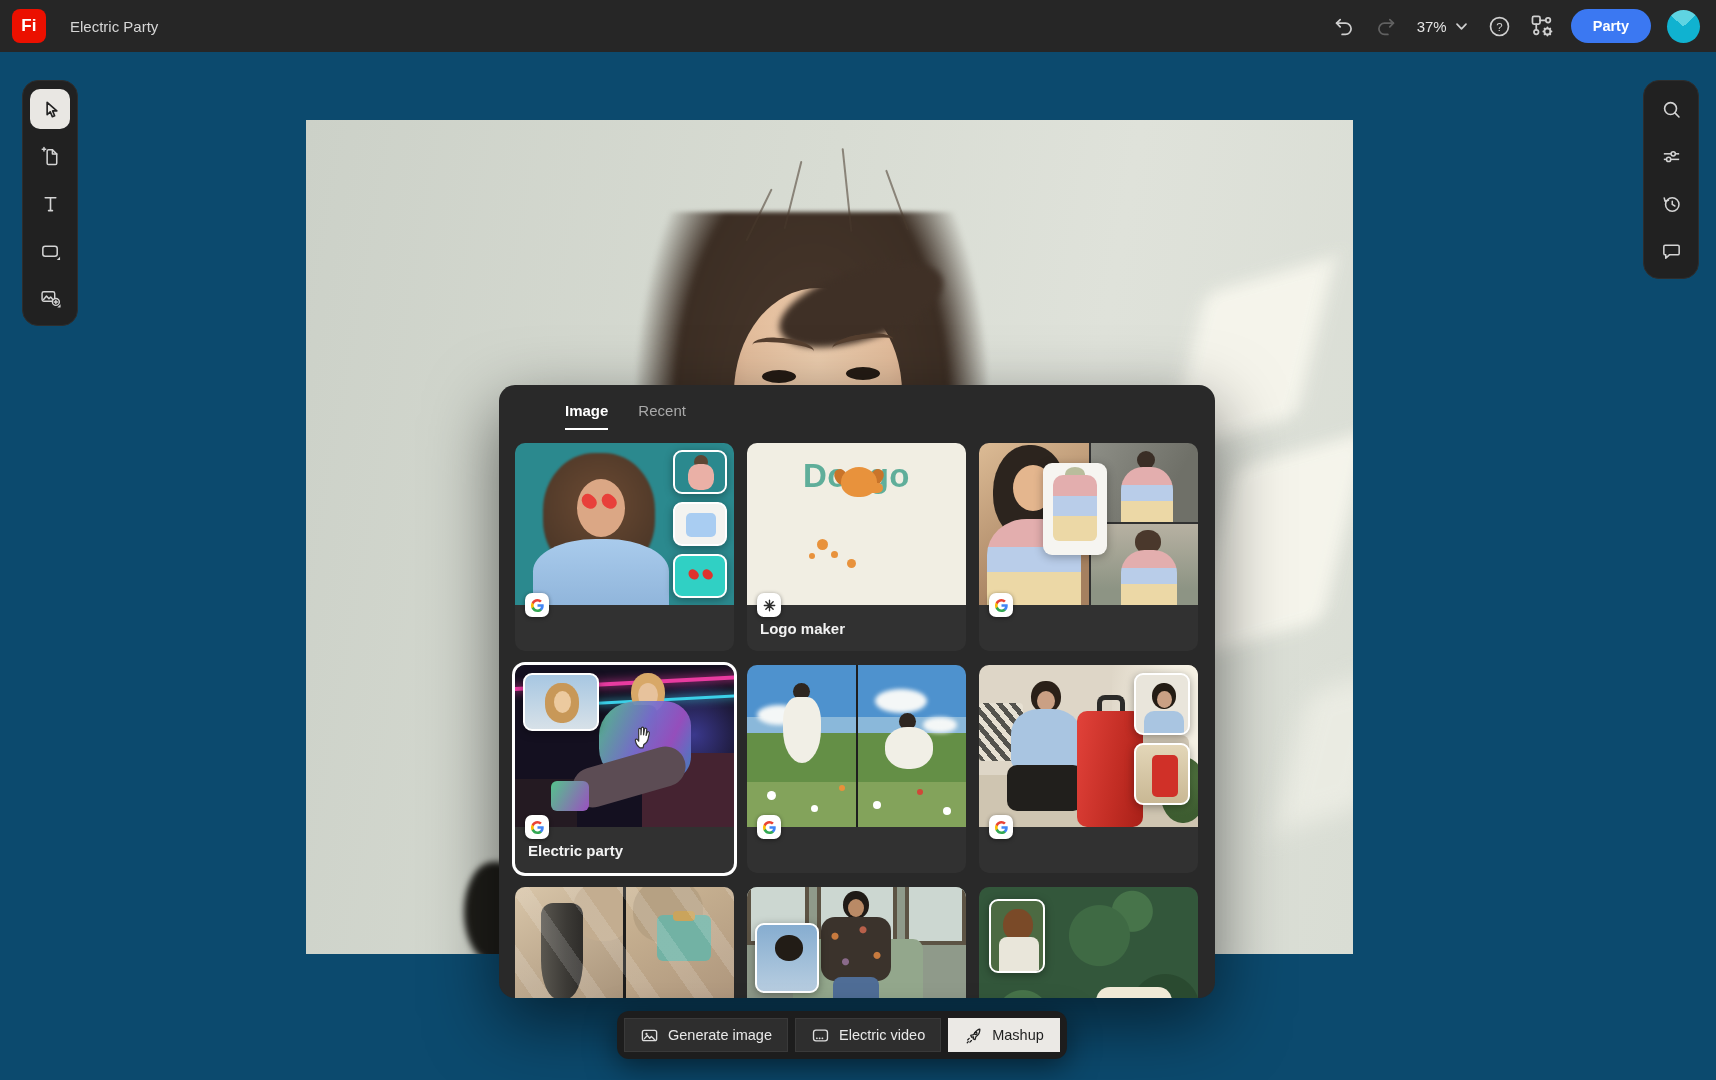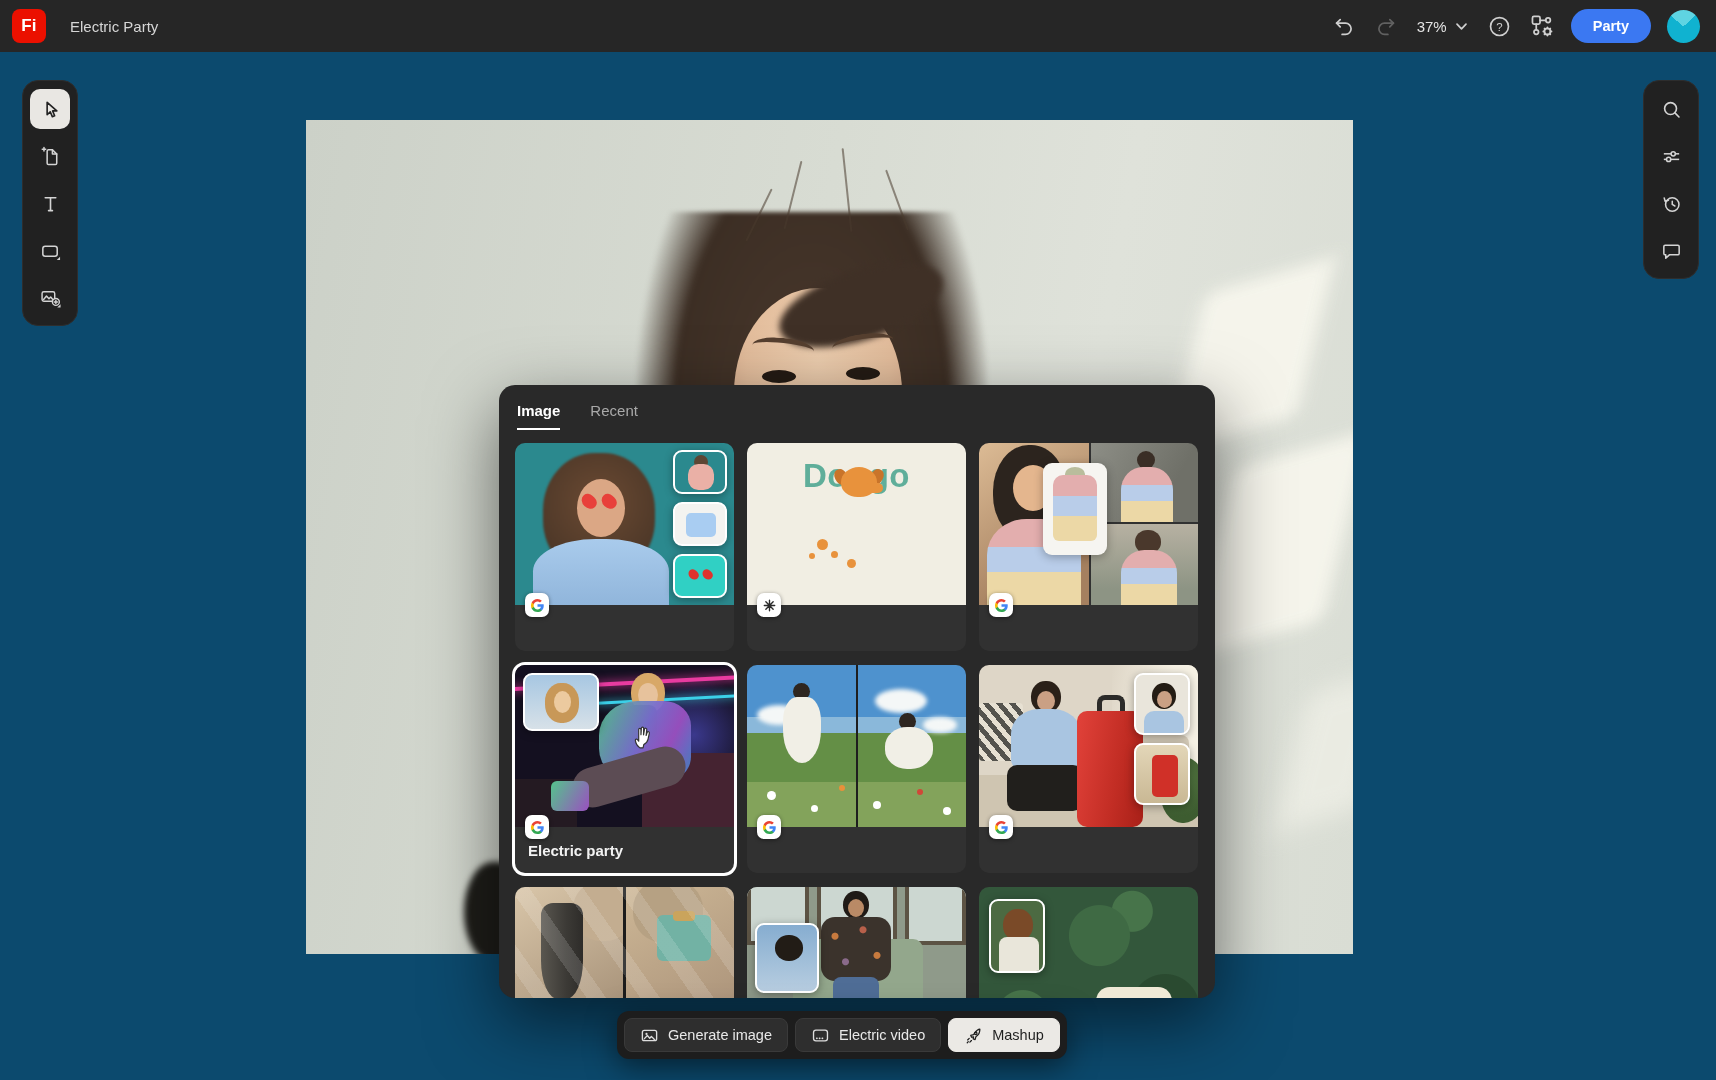--- a/index.html
+++ b/index.html
@@ -39,21 +39,21 @@
   .face{position:absolute;left:428px;top:168px;width:168px;height:210px;border-radius:50% 50% 46% 46%;background:radial-gradient(ellipse at 50% 35%,#eccdae 0%,#e3bd9c 60%,#cfa183 100%);}
   .fringe{position:absolute;left:470px;top:150px;width:170px;height:70px;border-radius:50%;background:#3f3026;transform:rotate(-18deg);filter:blur(3px);}
   .brow{position:absolute;width:62px;height:20px;border-top:5px solid #553f2f;border-radius:50%;}
   .eye{position:absolute;width:34px;height:13px;background:#241b14;border-radius:50%;}
   .blob-bl{position:absolute;left:158px;top:742px;width:58px;height:100px;background:#1e1d19;border-radius:55% 45% 35% 55%;filter:blur(3px);}
 
   
   .panel{position:absolute;left:499px;top:385px;width:716px;height:613px;background:#292929;border-radius:16px;box-shadow:0 24px 70px rgba(0,0,0,.55);overflow:hidden;z-index:25;}
   .tabs{display:flex;gap:30px;margin:17px 18px 0;}
   .tab{font-size:15px;color:#a9a9a9;padding-bottom:9px;cursor:pointer;border-bottom:2.5px solid transparent;}
-  .tab.active{color:#fff;font-weight:600;border-bottom-color:#fff;}
+  .tab.active{color:#fff;font-weight:600;border-bottom-color:#fff;margin-left:48px;}
   .cards{margin:13px 16px 0;display:grid;grid-template-columns:repeat(3,219px);gap:14px 13px;}
   .card{position:relative;width:219px;height:208px;border-radius:10px;background:#313131;overflow:hidden;cursor:pointer;}
   .card.selected{box-shadow:0 0 0 3px #fff;}
   .thumb{position:relative;width:219px;height:162px;overflow:hidden;}
   .card-label{height:46px;display:flex;align-items:center;gap:8px;padding:0 13px;font-size:15px;font-weight:600;color:#f2f2f2;}
   .badge{position:absolute;left:10px;top:150px;width:24px;height:24px;background:#fff;border-radius:7px;display:flex;align-items:center;justify-content:center;box-shadow:0 1px 4px rgba(0,0,0,.45);z-index:3;}
   .inset{position:absolute;border:2.5px solid #fff;border-radius:9px;overflow:hidden;box-shadow:0 2px 8px rgba(0,0,0,.35);}
   .trail-icon{color:#d8d8d8;display:flex;}
 
   
@@ -158,21 +158,21 @@
   .t-bus .inC .h{position:absolute;left:18px;top:10px;width:28px;height:26px;border-radius:48%;background:#221c16;}
 
   .t-anime{background:#33573b;background-image:radial-gradient(circle at 20% 80%,#47744a 0 26px,transparent 27px),radial-gradient(circle at 55% 30%,#3f6a44 0 30px,transparent 31px),radial-gradient(circle at 85% 75%,#2a4a30 0 34px,transparent 35px),radial-gradient(circle at 70% 15%,#47744a 0 20px,transparent 21px);}
   .t-anime .shirt{position:absolute;right:26px;top:100px;width:76px;height:62px;border-radius:14px 14px 0 0;background:#efe9d6;}
   .t-anime .inD{left:10px;top:12px;width:56px;height:74px;background:#4c6a42;}
   .t-anime .inD .h{position:absolute;left:12px;top:8px;width:30px;height:32px;border-radius:48%;background:#7a4a28;}
   .t-anime .inD .s{position:absolute;left:8px;top:36px;width:40px;height:34px;border-radius:8px 8px 0 0;background:#e9e6da;}
 
   
   .bottombar{position:absolute;left:617px;top:1011px;height:48px;background:#1d1d1d;border-radius:12px;display:flex;align-items:center;gap:7px;padding:7px;z-index:30;box-shadow:0 8px 30px rgba(0,0,0,.5);}
-  .gen-btn{height:34px;border-radius:8px;background:#2e2e2e;border:1px solid #3a3a3a;color:#e8e8e8;font-size:14.5px;display:flex;align-items:center;gap:9px;padding:0 15px;cursor:pointer;font-family:inherit;}
+  .gen-btn{height:34px;border-radius:0;background:#2e2e2e;border:1px solid #3a3a3a;color:#e8e8e8;font-size:14.5px;display:flex;align-items:center;gap:9px;padding:0 15px;cursor:pointer;font-family:inherit;}
   .gen-btn svg{color:#dedede;}
   .gen-btn.active{background:#ebe9e5;border-color:#ebe9e5;color:#1f1f1f;font-weight:500;}
   .gen-btn.active svg{color:#1f1f1f;}
 
   .cursor-hand{position:absolute;left:630px;top:722px;z-index:60;pointer-events:none;}
 </style>
 </head>
 <body>
 
 <div id="stage">
@@ -356,20 +356,23 @@
           <div class="paw" style="left:62px;top:110px;width:6px;height:6px;"></div>
           <div class="paw" style="left:84px;top:108px;width:7px;height:7px;"></div>
           <div class="paw" style="left:100px;top:116px;width:9px;height:9px;"></div>
         </div>
         <div class="badge">
           <svg width="13" height="13" viewBox="0 0 16 16" stroke="#2b2b2b" stroke-width="1.7" stroke-linecap="round">
               <path d="M8 1.6v12.8M1.6 8h12.8M3.5 3.5l9 9M12.5 3.5l-9 9"></path>
               <circle cx="8" cy="8" r="1.7" fill="#2b2b2b" stroke="none"></circle>
             </svg>
         </div>
+        <div class="card-label">
+            <span>Logo maker</span>
+          </div>
       </div>
 
       <div class="card">
         <div class="thumb t-tryon">
           <div class="l-photo">
               <div class="l-hair"></div>
               <div class="l-face"></div>
               <div class="hoodie l-hd"></div>
             </div>
           <div class="rt">

